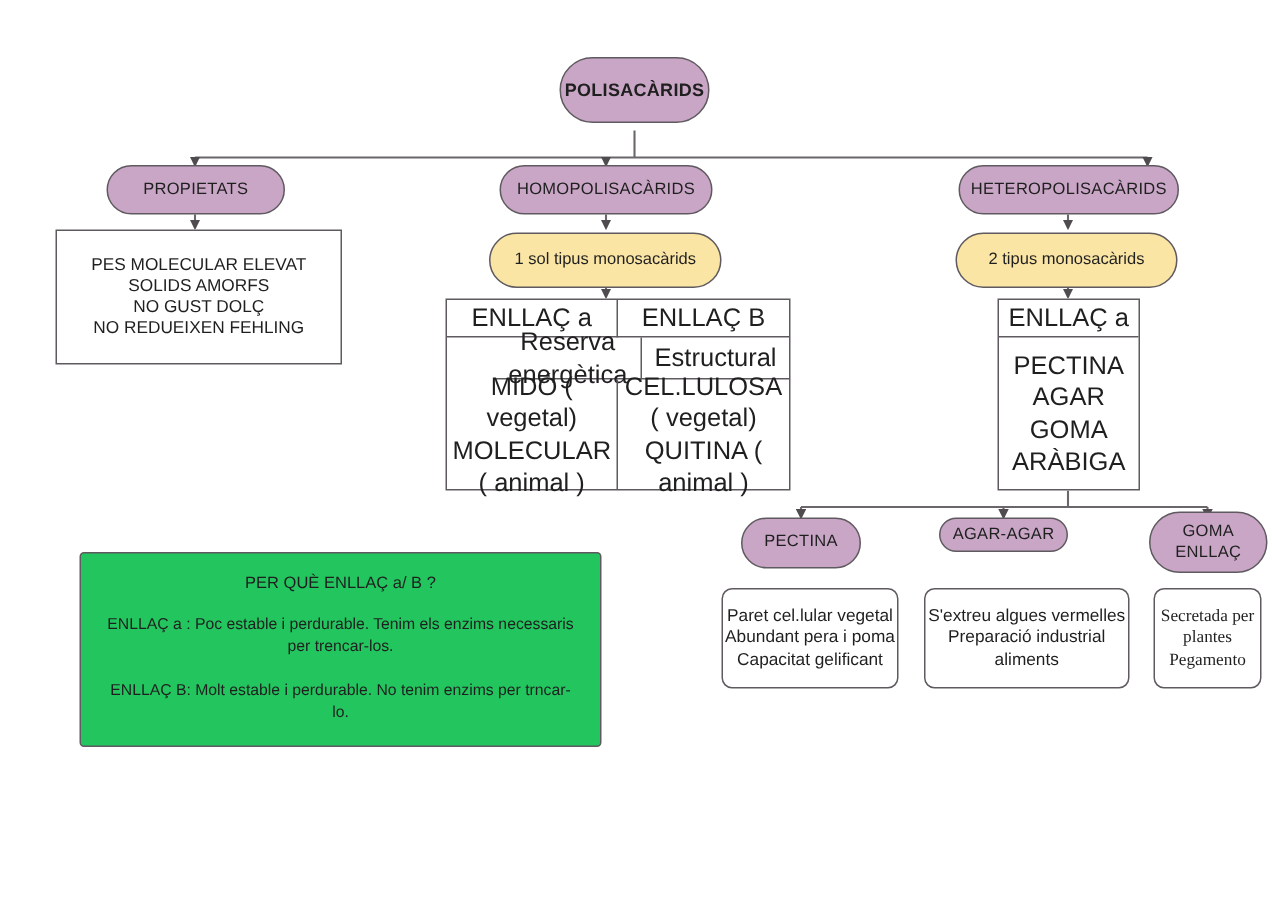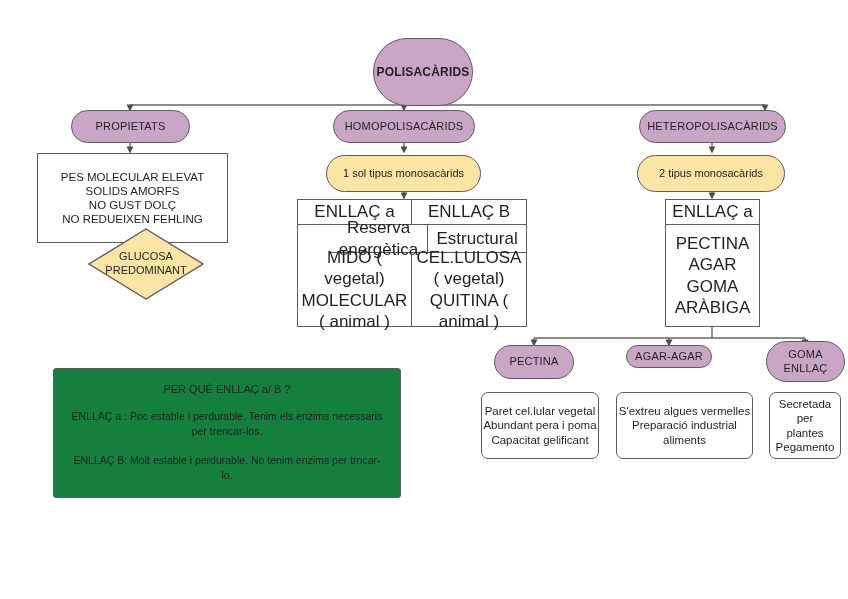--- a/index.html
+++ b/index.html
@@ -110,21 +110,21 @@
     justify-content: center;
     text-align: center;
     font-size: 11px;
     line-height: 1.25;
     color: #1f1f1f;
   }
   
   .note {
     position: absolute;
     box-sizing: border-box;
-    background: #15803d;
+    background: #22c55e;
     border: 1px solid #5f5a5f;
     border-radius: 3px;
     padding: 10px 14px;
     font-size: 10.5px;
     color: #1f1f1f;
     display: flex;
     flex-direction: column;
     justify-content: center;
   }
   .note .note-title {
@@ -175,21 +175,21 @@
       <path d="M 712 192 L 712 198" marker-end="url(#arrow)"></path>
 
       <path d="M 712 327 L 712 338"></path>
       <path d="M 534 338 L 805 338"></path>
       <path d="M 534 338 L 534 345" marker-end="url(#arrow)"></path>
       <path d="M 669 338 L 669 345" marker-end="url(#arrow)"></path>
       <path d="M 805 338 L 805 345" marker-end="url(#arrow)"></path>
     </g>
   </svg>
 
-  <div class="node pill big" style="left:373px; top:38px; width:100px; height:68px;">
+  <div class="node pill big" style="left:373px; top:38px; width:100px; height:44px;">
     <span>POLISACÀRIDS</span>
   </div>
 
   <div class="node pill" style="left:333px; top:110px; width:142px; height:33px;">
     <span>HOMOPOLISACÀRIDS</span>
   </div>
 
   <div class="node pill" style="left:71px; top:110px; width:119px; height:33px;">
     <span>PROPIETATS</span>
   </div>
@@ -198,27 +198,20 @@
     <span>HETEROPOLISACÀRIDS</span>
   </div>
 
   <div class="node box multi" style="left:37px; top:153px; width:191px; height:90px; font-size:11.5px;align-items:center;">
     <span class="multi">PES MOLECULAR ELEVAT
 SOLIDS AMORFS
 NO GUST DOLÇ
 NO REDUEIXEN FEHLING</span>
   </div>
 
-  <div class="diamond-wrap" style="left:88px; top:228px; width:116px; height:72px;">
-    <svg class="diamond-shape" viewBox="0 0 116 72" preserveAspectRatio="none">
-      <polygon points="58,1 115,36 58,71 1,36" fill="#fae5a4" stroke="#5f5a5f" stroke-width="1.4"></polygon>
-    </svg>
-    <div class="diamond-label multi">GLUCOSA
-PREDOMINANT</div>
-  </div>
 
   <div class="node pill-yellow" style="left:326px; top:155px; width:155px; height:37px;">
     <span>1 sol tipus monosacàrids</span>
   </div>
 
   <div class="tablebox" style="left:297px; top:199px; width:230px; height:128px;">
     <div class="trow" style="height:25px;">
       <div class="tcell bdr-r bdr-b" style="width:115px; height:25px;">ENLLAÇ a</div>
       <div class="tcell bdr-b" style="width:115px; height:25px;">ENLLAÇ B</div>
     </div>
@@ -263,21 +256,21 @@
   <div class="node box rounded multi" style="left:481px; top:392px; width:118px; height:67px;">
     <span class="multi">Paret cel.lular vegetal
 Abundant pera i poma
 Capacitat gelificant</span>
   </div>
   <div class="node box rounded multi" style="left:616px; top:392px; width:137px; height:67px;">
     <span class="multi">S'extreu algues vermelles
 Preparació industrial
 aliments</span>
   </div>
-  <div class="node box rounded multi" style="left:769px; top:392px; width:72px; height:67px;">
+  <div class="node box rounded multi" style="left:769px; top:392px; width:72px; height:67px;font-family:Liberation Serif, serif;">
     <span class="multi">Secretada per
 plantes
 Pegamento</span>
   </div>
 
   <div class="note" style="left:53px; top:368px; width:348px; height:130px;">
     <div class="note-title">PER QUÈ ENLLAÇ a/ B ?</div>
     <div class="note-p">ENLLAÇ a : Poc estable i perdurable. Tenim els enzims necessaris per trencar-los.</div>
     <div class="note-p">ENLLAÇ B: Molt estable i perdurable. No tenim enzims per trncar-lo.</div>
   </div>

